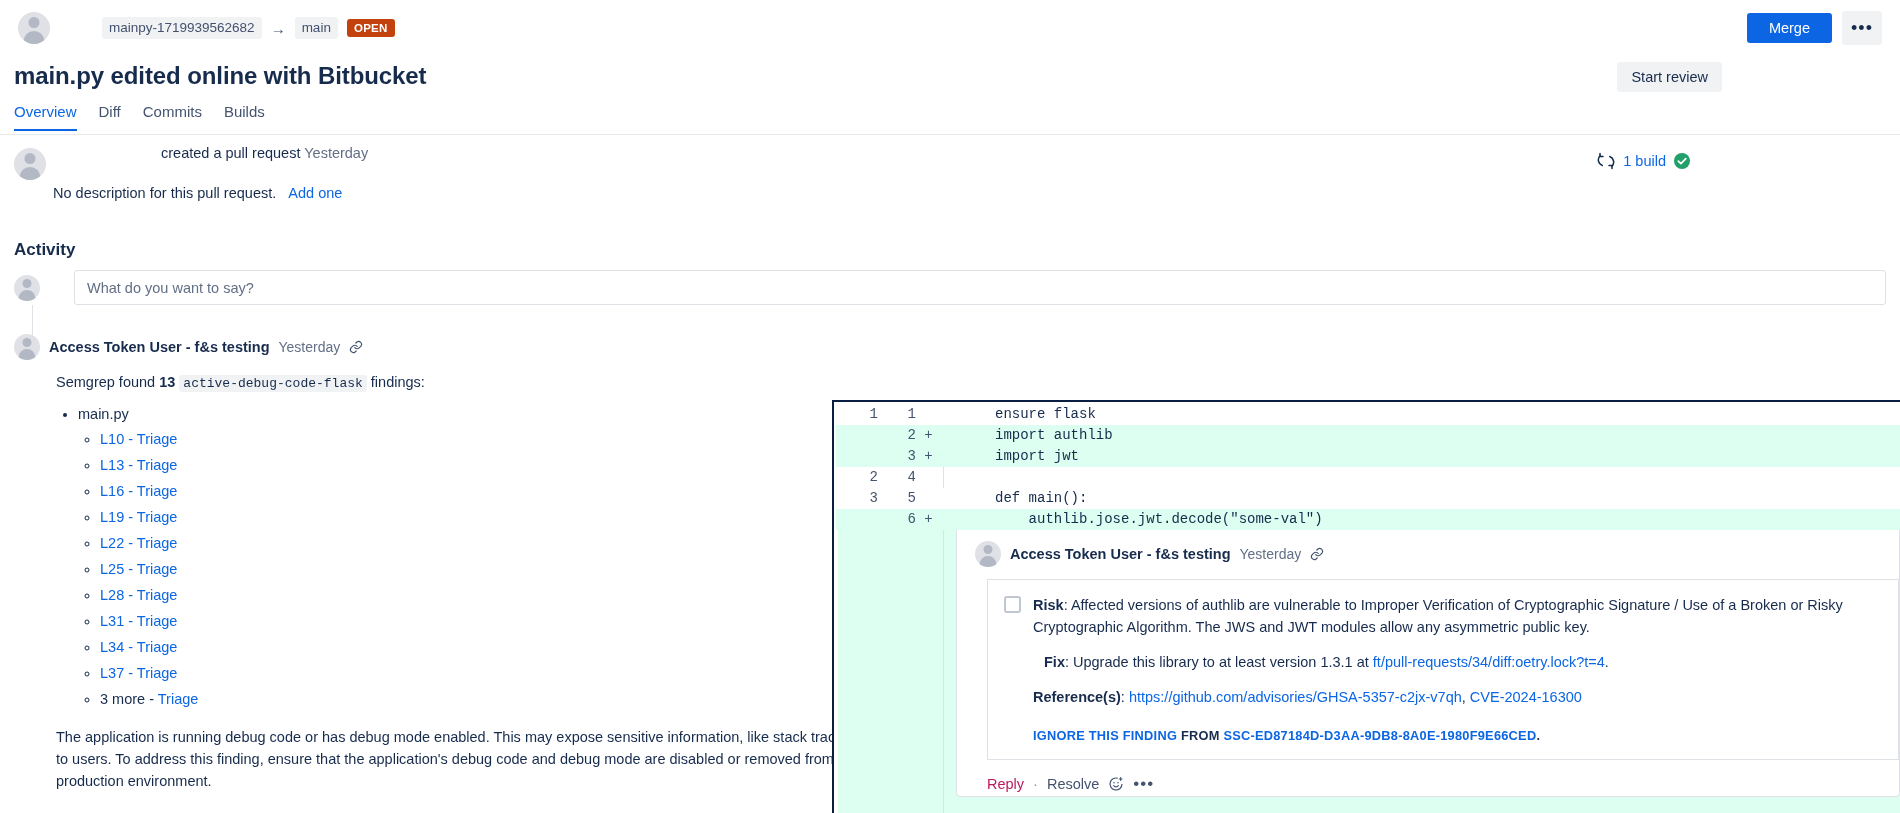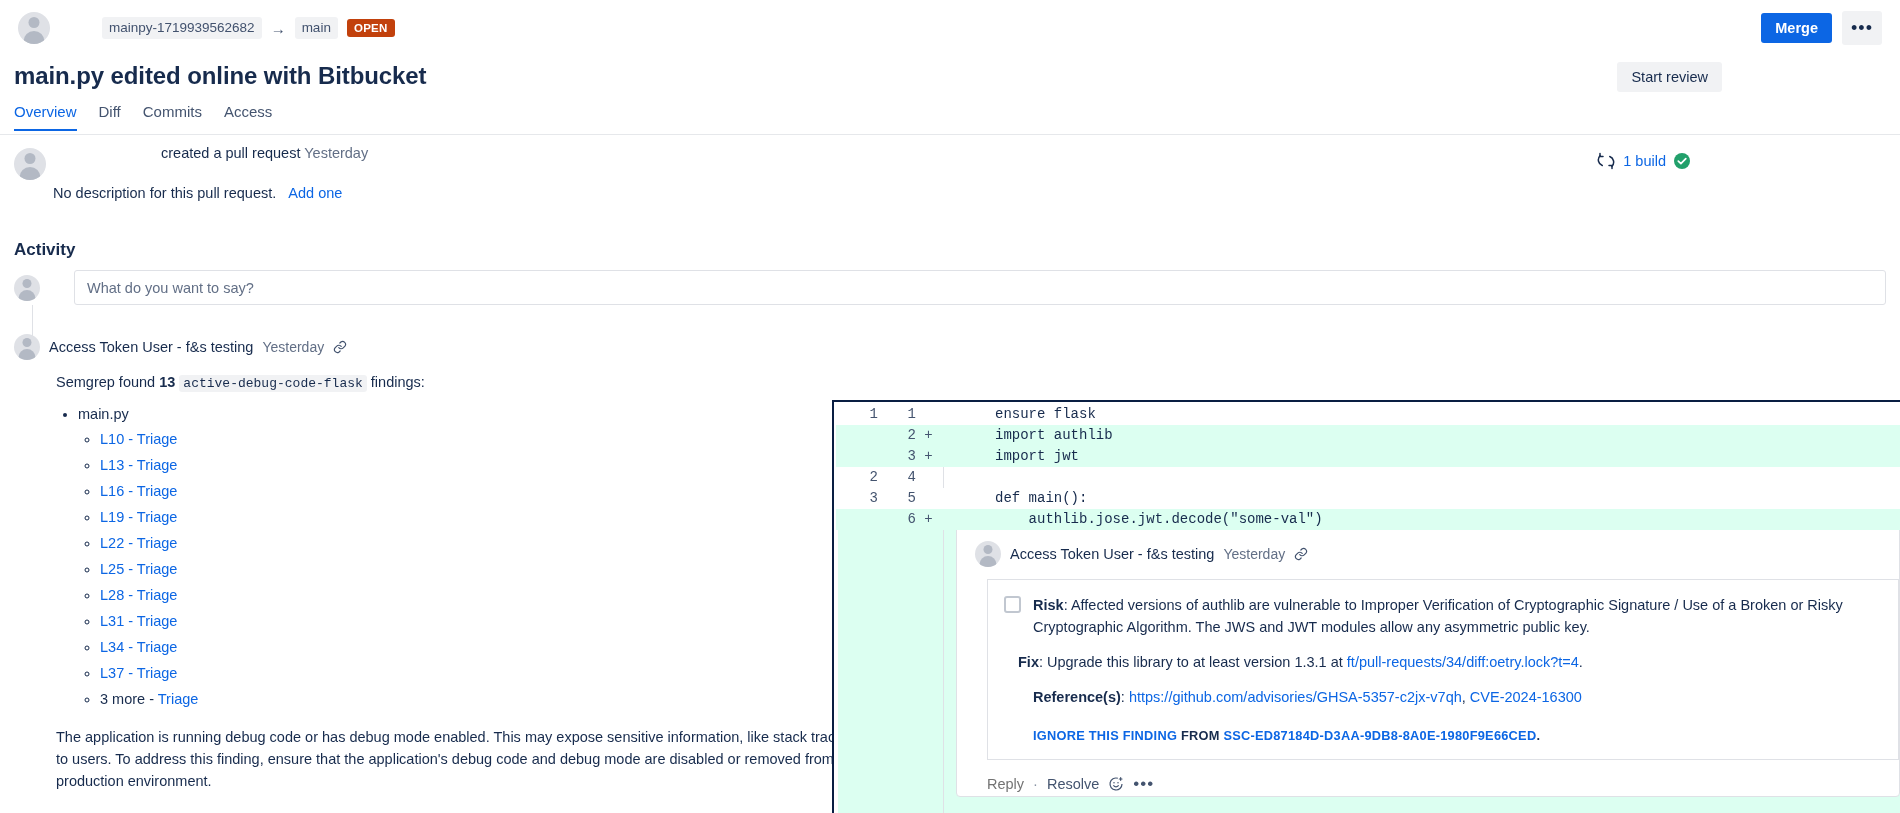--- a/index.html
+++ b/index.html
@@ -40,21 +40,21 @@
     font-size:13.5px; color:#42526E; line-height:18px; white-space:nowrap;
   }
   .arrow { color:#42526E; font-size:15px; line-height:15px; }
   .lozenge {
     background:#c2410c; color:#fff; font-size:11.5px; font-weight:bold;
     letter-spacing:.3px; border-radius:3px; padding:2px 7px; line-height:14px;
   }
   .topright { margin-left:auto; display:flex; align-items:center; gap:10px; }
   .btn-merge {
     background:#0C66E4; color:#fff; border:none; border-radius:3px;
-    font-size:14.5px; font-weight:bold; padding:7px 14px; cursor:pointer;
+    font-size:14.5px; font-weight:normal; padding:7px 22px; cursor:pointer;
     font-family:inherit;
   }
   .btn-ghost {
     background:#F1F2F4; color:#172B4D; border:none; border-radius:3px;
     font-size:14.5px; padding:7px 14px; cursor:pointer; font-family:inherit;
   }
   .btn-more {
     background:#F1F2F4; border:none; border-radius:3px; width:40px; height:34px;
     color:#172B4D; font-size:18px; letter-spacing:1px; cursor:pointer; line-height:14px;
     display:flex; align-items:center; justify-content:center; font-family:inherit;
@@ -95,21 +95,21 @@
     margin-left:34px; width:1838px; height:35px; border:1px solid #DFE1E6; border-radius:3px;
     background:#fff; font-size:14.5px; color:#172B4D; padding:0 12px; font-family:inherit; outline:none;
   }
   .cb-input::placeholder { color:#626F86; }
 
   .thread-line { position:absolute; left:32px; top:305px; width:1px; height:35px; background:#DFE1E6; }
 
   
   .finding { position:absolute; left:14px; top:334px; width:900px; }
   .f-head { display:flex; align-items:center; gap:9px; }
-  .f-author { font-size:14.5px; font-weight:400; color:#172B4D; }
+  .f-author { font-size:14.5px; font-weight:700; color:#172B4D; }
   .f-time { font-size:14px; color:#626F86; }
   .link-ico { width:14px;height:14px; color:#42526E; display:block; cursor:pointer;}
   .f-body { margin-left:42px; margin-top:11px; font-size:14.5px; line-height:22px; }
   code.inline {
     background:#F1F2F4; border-radius:3px; padding:1px 4px;
     font-family:"Liberation Mono","DejaVu Sans Mono",monospace; font-size:13px; color:#172B4D;
   }
   ul.lv1 { margin:8px 0 0 0; padding-left:22px; list-style:disc; }
   ul.lv1 > li { margin:0 0 16px 0; }
   ul.lv2 { margin:3px 0 0 0; padding-left:22px; list-style:circle; }
@@ -186,21 +186,21 @@
 
   <div class="pr-title">main.py edited online with Bitbucket</div>
   <div class="startreview-wrap">
     <button class="btn-ghost">Start review</button>
   </div>
 
   <div class="tabs">
     <div class="tab active">Overview</div>
     <div class="tab">Diff</div>
     <div class="tab">Commits</div>
-    <div class="tab">Access</div>
+    <div class="tab">Builds</div>
   </div>
   <div class="tabs-rule"></div>
 
   <div class="created-row">
     <div class="avatar created-av"></div>
     <div class="created-text">
       <span>created a pull request</span>
       <span class="muted">Yesterday</span>
     </div>
   </div>
@@ -341,33 +341,33 @@
             <path d="M10 13a5 5 0 0 0 7.5.5l3-3a5 5 0 0 0-7-7l-1.7 1.7" stroke-linecap="round"></path>
             <path d="M14 11a5 5 0 0 0-7.5-.5l-3 3a5 5 0 0 0 7 7l1.7-1.7" stroke-linecap="round"></path>
           </svg>
         </div>
 
         <div class="ic-body-card">
           <div class="ic-row">
             <div class="ic-check"></div>
             <div class="ic-text"><b>Risk</b><span>: Affected versions of authlib are vulnerable to Improper Verification of Cryptographic Signature / Use of a Broken or Risky Cryptographic Algorithm. The JWS and JWT modules allow any asymmetric public key.</span></div>
           </div>
-          <div class="ic-para" style="margin-left:14px;">
+          <div class="ic-para" style="margin-left:40px;">
             <b>Fix</b><span>: Upgrade this library to at least version 1.3.1 at </span><a class="link">ft/pull-requests/34/diff:oetry.lock?t=4</a><span>.</span>
           </div>
           <div class="ic-para" style="margin-left:29px;">
             <b>Reference(s)</b><span>: </span><a class="link">https://github.com/advisories/GHSA-5357-c2jx-v7qh</a><span>, </span><a class="link">CVE-2024-16300</a>
           </div>
           <div class="ic-ignore" style="margin-left:29px;">
             <a class="link">IGNORE THIS FINDING</a><span> FROM </span><a class="link">SSC-ED87184D-D3AA-9DB8-8A0E-1980F9E66CED</a><span>.</span>
           </div>
         </div>
 
         <div class="ic-actions">
-          <a style="color:#737373;text-decoration:none;cursor:pointer;">Reply</a>
+          <a style="color:#be185d;text-decoration:none;cursor:pointer;">Reply</a>
           <span class="dot-sep">·</span>
           <a style="color:#44546F;text-decoration:none;cursor:pointer;">Resolve</a>
           <svg class="emoji-ico" viewBox="0 0 24 24" fill="none" stroke="currentColor" stroke-width="1.8">
             <path d="M21 12a9 9 0 1 1-6.2-8.55"></path>
             <circle cx="9" cy="10" r="1.1" fill="currentColor" stroke="none"></circle>
             <circle cx="15" cy="10" r="1.1" fill="currentColor" stroke="none"></circle>
             <path d="M8.5 14.5a4.5 4.5 0 0 0 7 0" stroke-linecap="round"></path>
             <path d="M19 2.5v4M17 4.5h4" stroke-linecap="round"></path>
           </svg>
           <span class="dots">•••</span>

